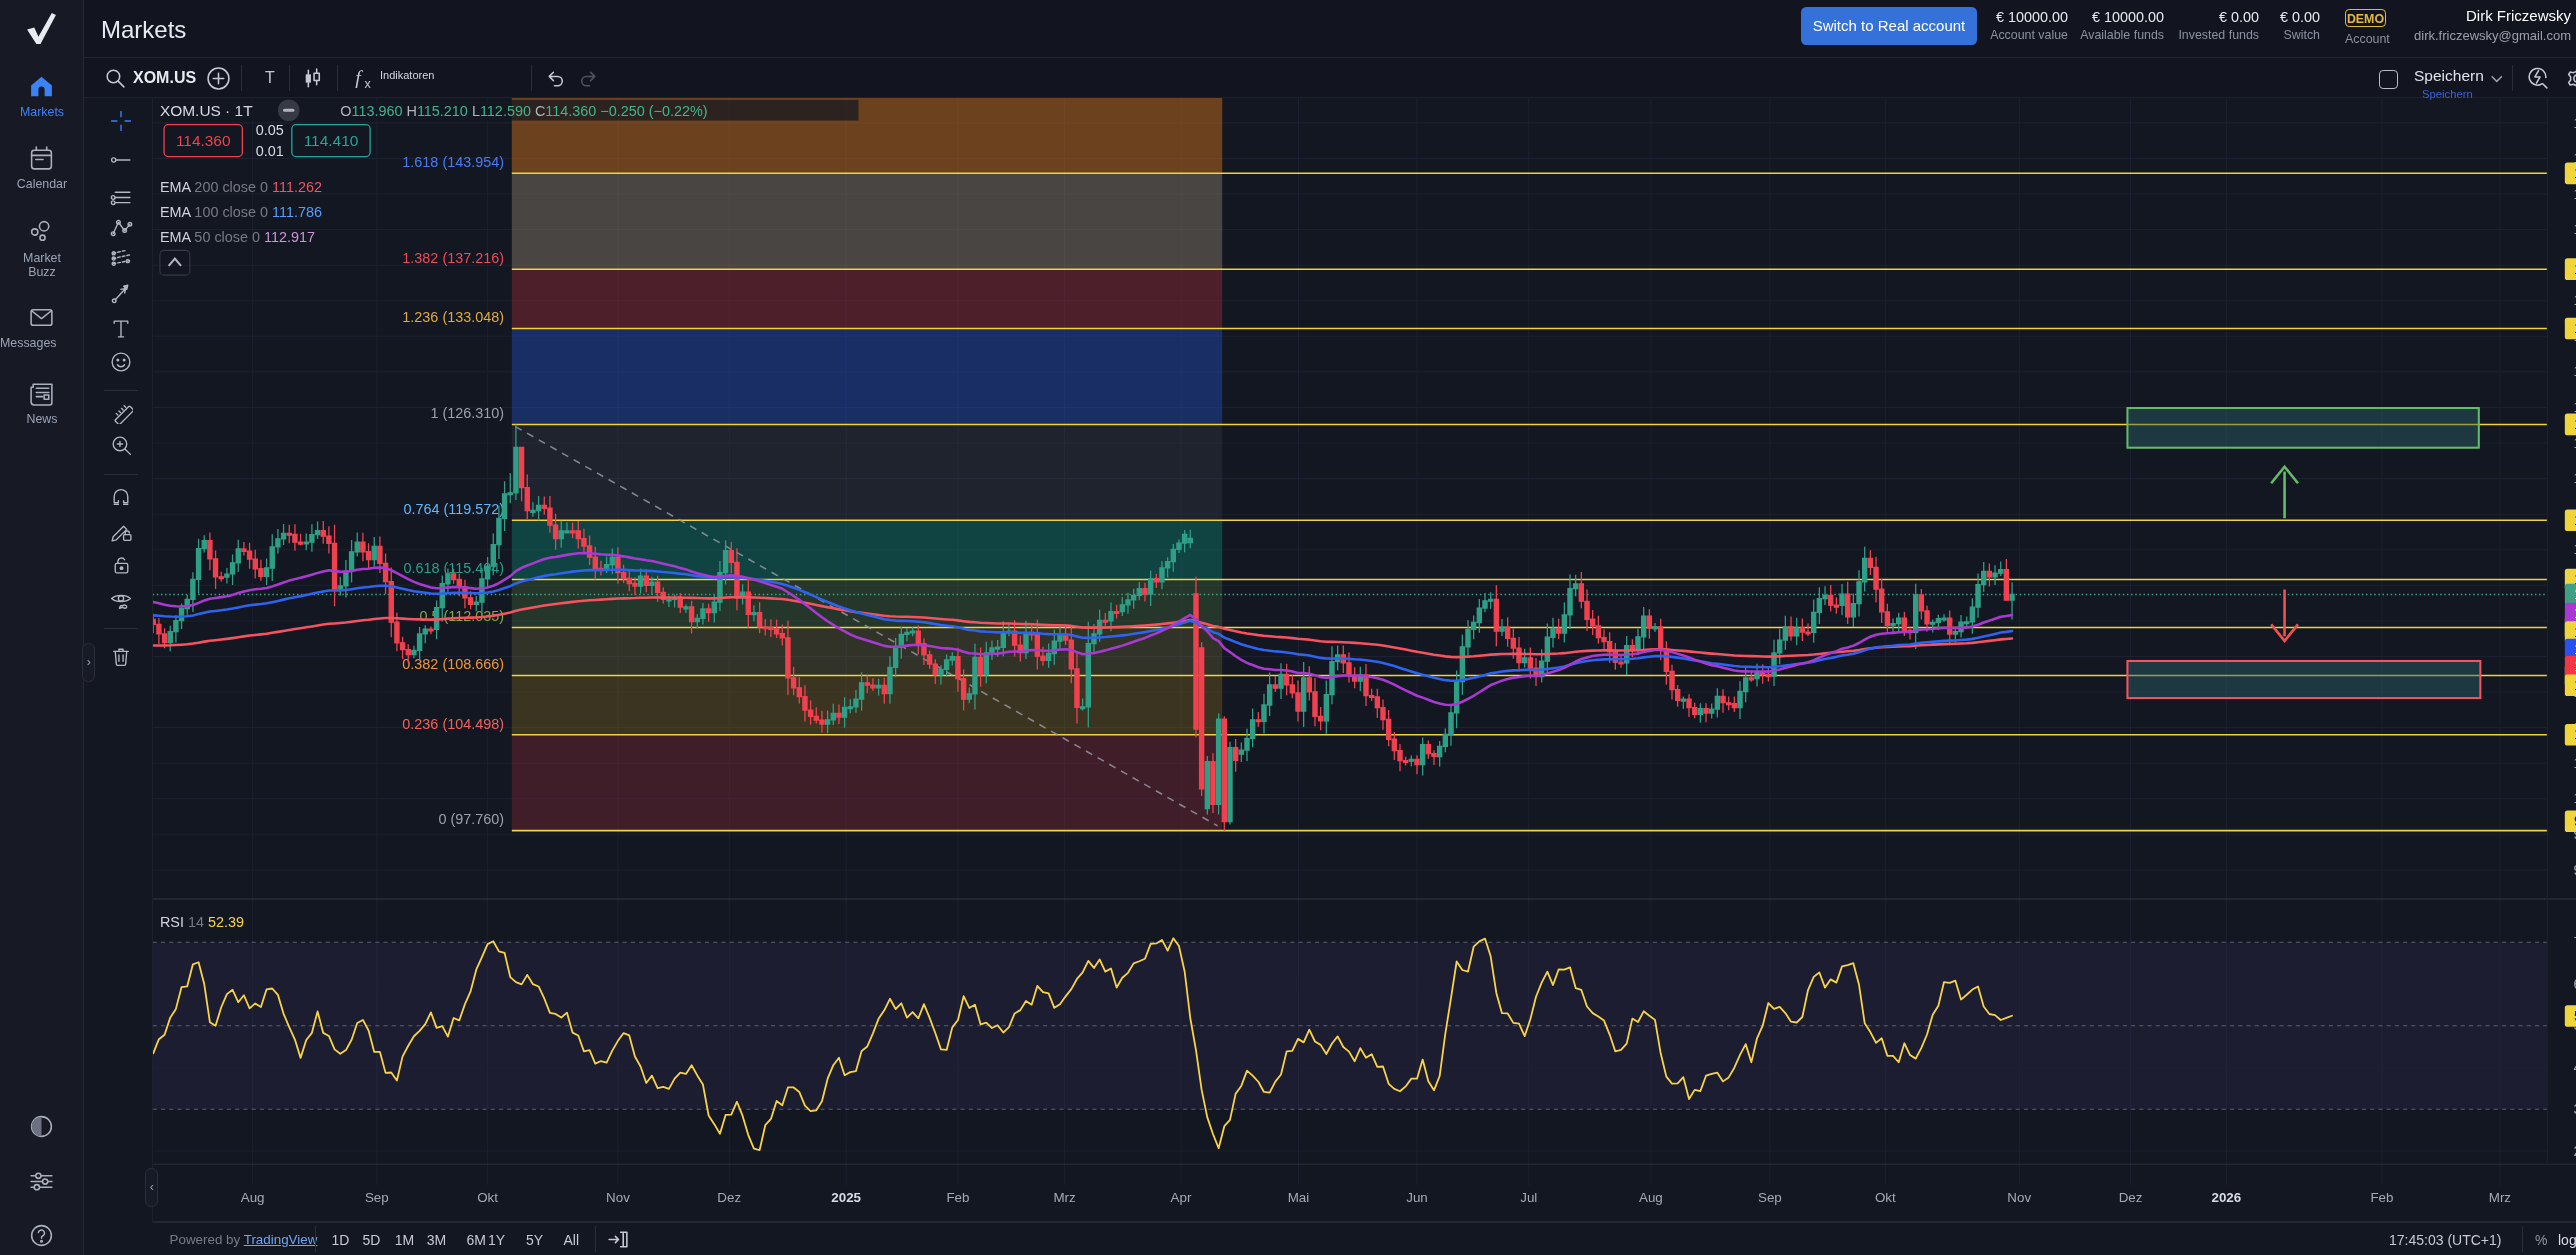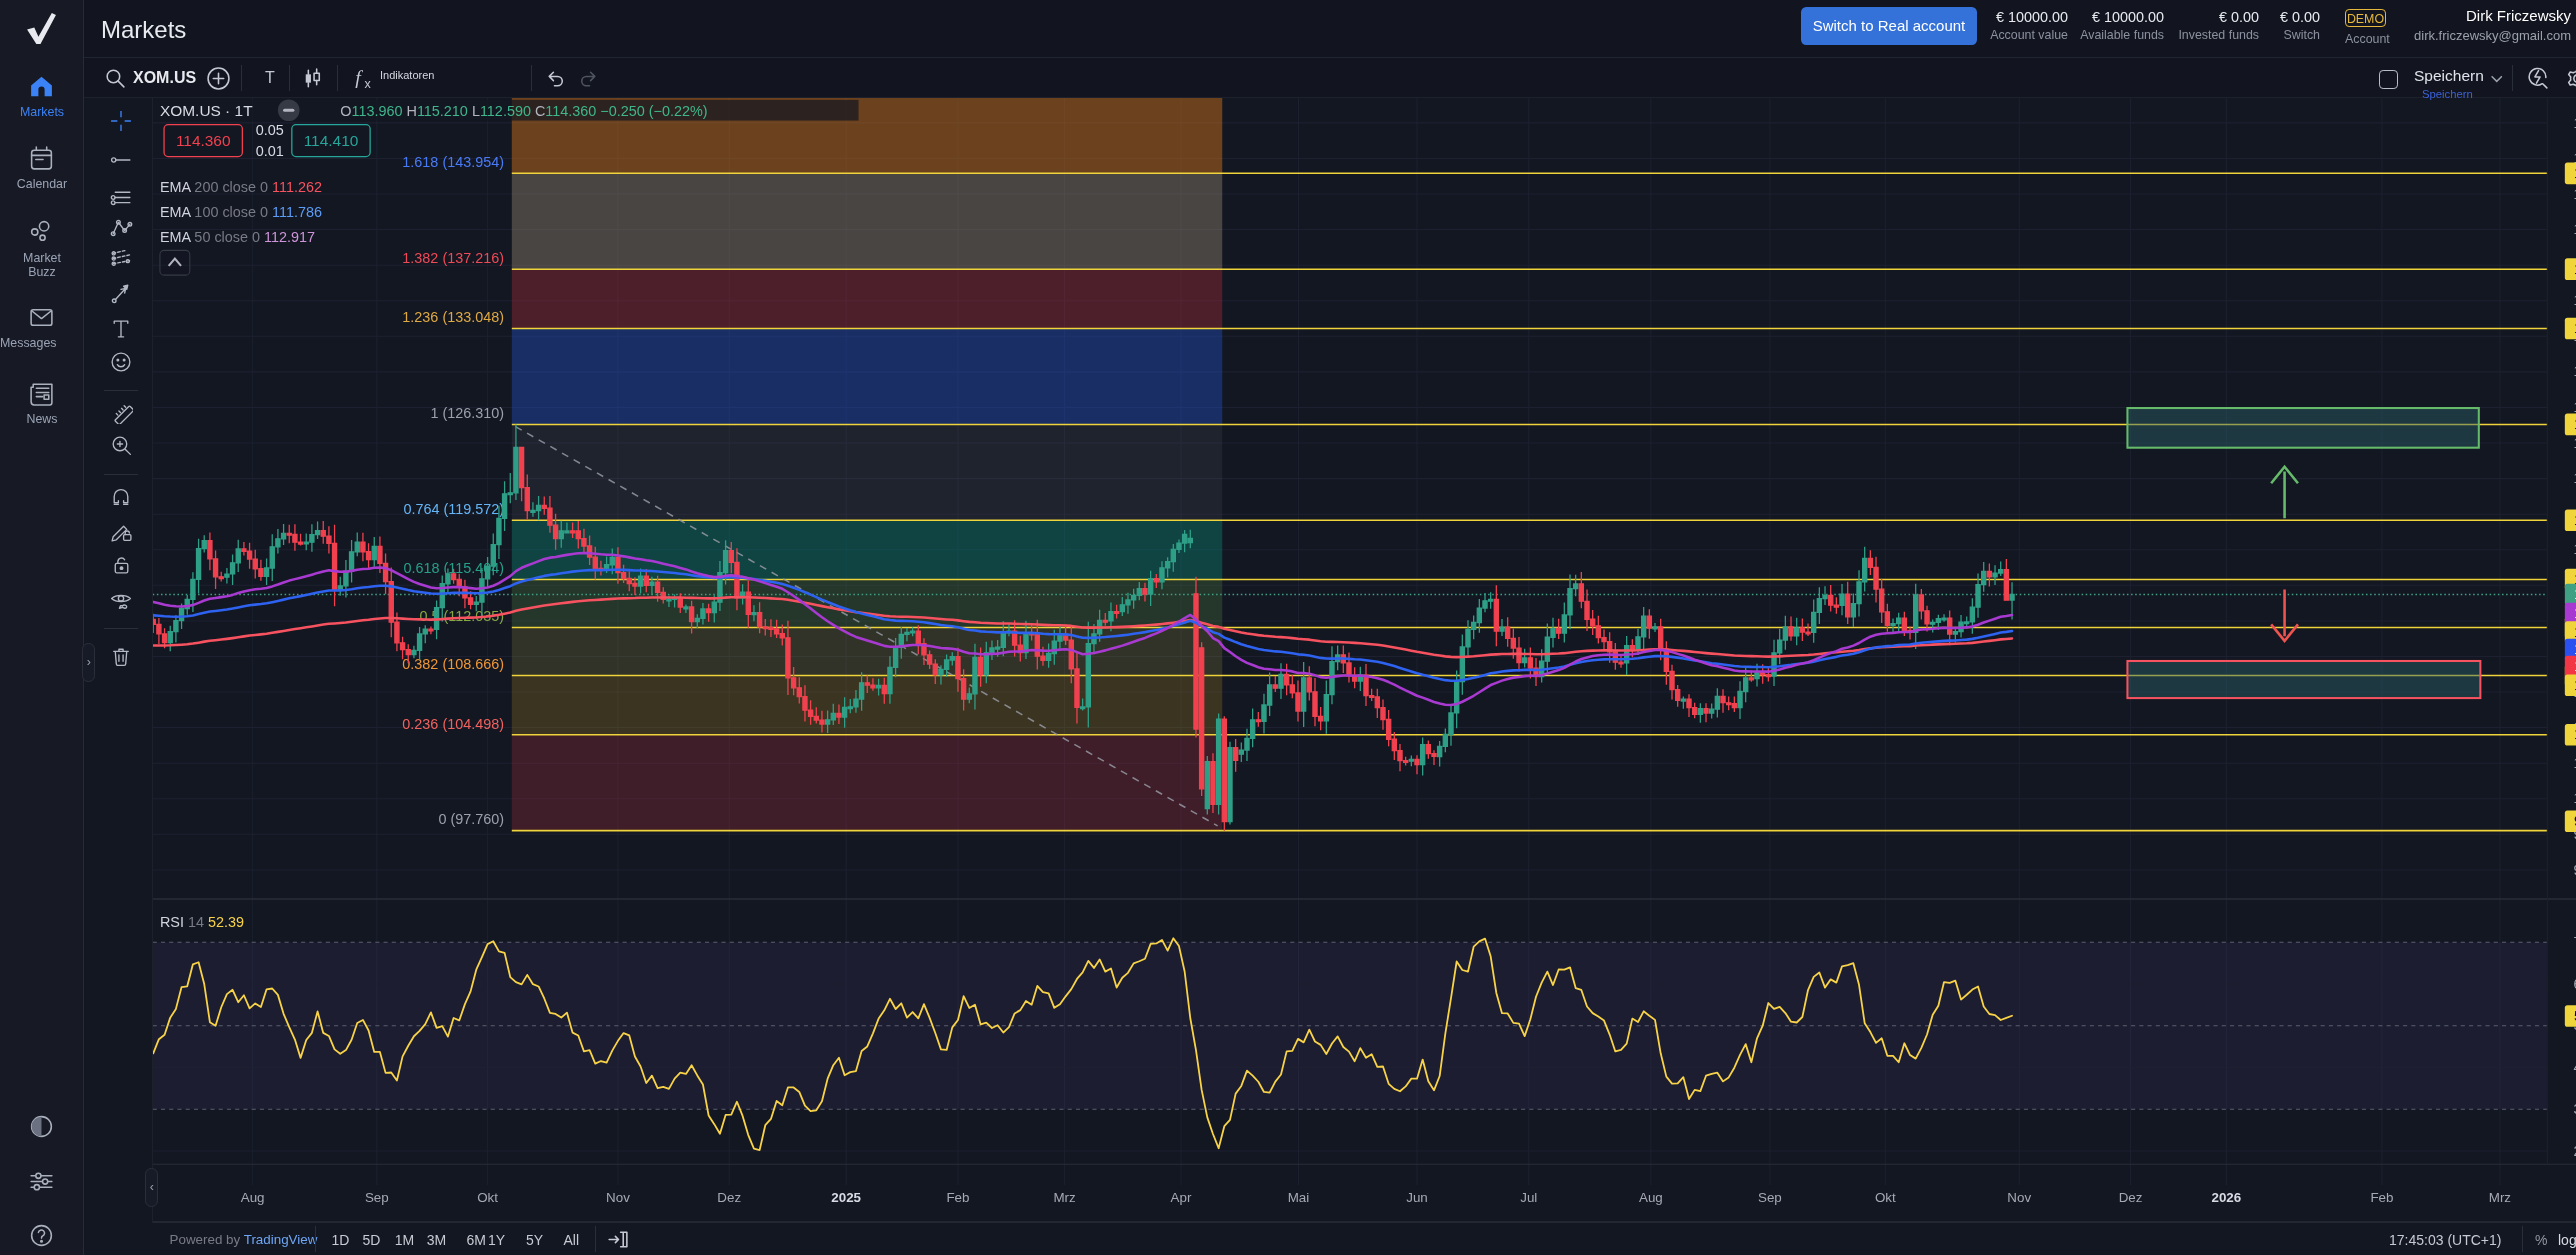--- a/index.html
+++ b/index.html
@@ -219,21 +219,21 @@
         <div style="font-size:12.4px;color:#8b91a0;margin-top:3.1px">Available funds</div>
       </div>
       <div style="position:absolute;right:372px;top:9.3px;text-align:right">
         <div style="font-size:14.4px;color:#e8eaf0">€ 0.00</div>
         <div style="font-size:12.4px;color:#8b91a0;margin-top:3.1px">Invested funds</div>
       </div>
       <div style="position:absolute;right:311px;top:9.3px;text-align:right">
         <div style="font-size:14.4px;color:#e8eaf0">€ 0.00</div>
         <div style="font-size:12.4px;color:#8b91a0;margin-top:3.1px">Switch</div>
       </div>
-      <div style="position:absolute;left:2261px;top:8.8px;width:41px;height:18.5px;border:1.5px solid #e6b93c;border-radius:4.1px;color:#e6b93c;font-size:12.4px;font-weight:normal;text-align:center;line-height:18.5px">DEMO</div>
+      <div style="position:absolute;left:2261px;top:8.8px;width:41px;height:18.5px;border:1.5px solid #e6b93c;border-radius:4.1px;color:#e6b93c;font-size:12.4px;font-weight:bold;text-align:center;line-height:18.5px">DEMO</div>
       <div style="position:absolute;left:2261px;top:32px;width:44px;text-align:left;font-size:12.4px;color:#8b91a0">Account</div>
       <div style="position:absolute;right:60px;top:7.2px;text-align:right">
         <div style="font-size:15px;color:#ffffff">Dirk Friczewsky</div>
         <div style="font-size:13px;color:#9aa0ac;margin-top:4.1px">dirk.friczewsky@gmail.com</div>
       </div>
     </div>
 <div style="position:absolute;left:84px;top:58px;width:2547px;height:40px;background:#12151f;border-bottom:1px solid #1d212c">
       <div style="position:absolute;left:18.5px;top:8.2px;width:24px;height:24px"><svg width="24" height="24" viewBox="0 0 46 46" fill="none" stroke="#c3c8d2" stroke-width="3" stroke-linecap="round" stroke-linejoin="round">
           <circle cx="20" cy="20" r="12"></circle>
           <path d="M29 29 L40 40"></path>
@@ -398,21 +398,21 @@
           <path d="M20 20 a6 6 0 1 1 8 7 c-2 1-2 2-2 4"></path>
           <circle cx="26" cy="37" r="1.5" fill="#aab0bd"></circle>
         </svg></div>
     </div>
 <div style="position:absolute;left:26px;top:12px;width:31px;height:33px"><svg width="31" height="33" viewBox="0 0 60 64">
         <path d="M2 34 L16 30 L24 48 L50 2 L58 6 L28 62 L20 62 Z" fill="#e8eaf0"></path>
       </svg></div>
 <div style="position:absolute;left:82px;top:643px;width:13.4px;height:39px;background:#171b27;border:1px solid #2a2e39;border-radius:6.2px;color:#9aa0ac;font-size:12.4px;line-height:37px;text-align:center">›</div>
     <div style="position:absolute;left:145px;top:1168px;width:13.4px;height:39px;background:#171b27;border:1px solid #2a2e39;border-radius:6.2px;color:#9aa0ac;font-size:12.4px;line-height:37px;text-align:center">‹</div>
 <div style="position:absolute;left:152px;top:1223px;width:2478px;height:32px;background:#131722">
-      <div style="position:absolute;left:17.5px;top:8.8px;font-size:13.4px;color:#787b86">Powered by <span style="color:#6ea6f5;">TradingView</span></div>
+      <div style="position:absolute;left:17.5px;top:8.8px;font-size:13.4px;color:#787b86">Powered by <span style="color:#6ea6f5;text-decoration:underline">TradingView</span></div>
       <div style="position:absolute;left:163px;top:3.1px;width:0;height:26px;border-left:1px solid #2a2e39"></div>
       <div style="position:absolute;left:173px;top:8.8px;width:31px;text-align:center;font-size:14px;color:#c7cad3">1D</div>
       <div style="position:absolute;left:204px;top:8.8px;width:31px;text-align:center;font-size:14px;color:#c7cad3">5D</div>
       <div style="position:absolute;left:237px;top:8.8px;width:31px;text-align:center;font-size:14px;color:#c7cad3">1M</div>
       <div style="position:absolute;left:269px;top:8.8px;width:31px;text-align:center;font-size:14px;color:#c7cad3">3M</div>
       <div style="position:absolute;left:303px;top:8.8px;width:31px;text-align:right;font-size:14px;color:#c7cad3">6M</div>
       <div style="position:absolute;left:336px;top:8.8px;width:31px;font-size:14px;color:#c7cad3">1Y</div>
       <div style="position:absolute;left:367px;top:8.8px;width:31px;text-align:center;font-size:14px;color:#c7cad3">5Y</div>
       <div style="position:absolute;left:396px;top:8.8px;width:31px;text-align:right;font-size:14px;color:#c7cad3">All</div>
       <div style="position:absolute;left:443px;top:3.1px;width:0;height:26px;border-left:1px solid #2a2e39"></div>

